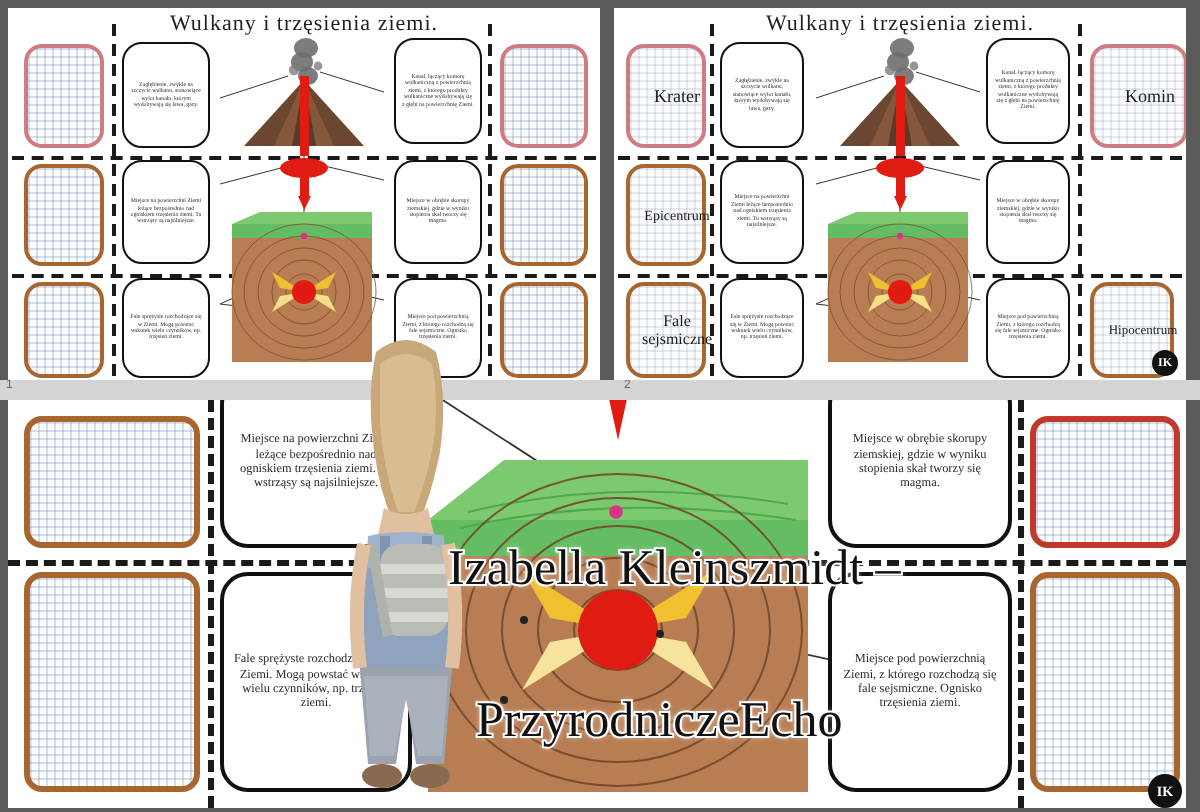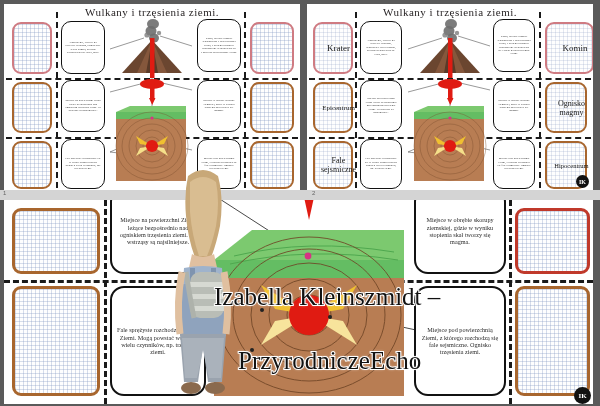--- a/index.html
+++ b/index.html
@@ -198,23 +198,20 @@
     </div>
     <div class="wordbox gb-brown" style="left:6px;top:78px;width:40px;height:51px;">
       <span style="font-size:7px;">Epicentrum</span>
     </div>
     <div class="wordbox gb-brown" style="left:6px;top:137px;width:40px;height:48px;">
       <span style="font-size:8px;">Fale sejsmiczne</span>
     </div>
 
     <div class="wordbox gb-pink" style="left:238px;top:18px;width:49px;height:52px;">
       <span style="font-size:9px;">Komin</span>
-    </div>
-    <div class="wordbox gb-brown" style="left:238px;top:78px;width:42px;height:51px;">
-      <span style="font-size:8px;">Ognisko magmy</span>
     </div>
     <div class="wordbox gb-brown" style="left:238px;top:137px;width:42px;height:48px;">
       <span style="font-size:6.5px;">Hipocentrum</span>
     </div>
 
     <div class="bubble" style="left:53px;top:17px;width:42px;height:53px;font-size:2.9px;">
       <span>Zagłębienie, zwykle na szczycie wulkanu, stanowiące wylot kanału, którym wydobywają się lawa, gazy.</span>
     </div>
     <div class="bubble" style="left:186px;top:15px;width:42px;height:53px;font-size:2.9px;">
       <span>Kanał, łączący komorę wulkaniczną z powierzchnią ziemi, z którego produkty wulkaniczne wydobywają się z głębi na powierzchnię Ziemi.</span>
@@ -388,16 +385,16 @@
       <path d="M64,104 Q70,134 66,166" stroke="#e0c0a0" stroke-width="7" fill="none"></path>
 
       <path d="M20,166 L66,166 L62,214 L48,214 L43,178 L38,214 L24,214Z" fill="#9aa3ae"></path>
       <path d="M22,170 L64,170 L61,210 L49,210 L43,182 L37,210 L25,210Z" fill="#aab2bb"></path>
 
       <ellipse cx="31" cy="220" rx="10" ry="6" fill="#8a6a4e"></ellipse>
       <ellipse cx="55" cy="220" rx="10" ry="6" fill="#8a6a4e"></ellipse>
     </svg>
   </div>
 
-  <div class="watermark" style="left:214px;top:272px;font-size:25px;margin-top:12px;">Izabella Kleinszmidt –</div>
+  <div class="watermark" style="left:224px;top:272px;font-size:25px;">Izabella Kleinszmidt –</div>
   <div class="watermark" style="left:238px;top:332px;font-size:25px;margin-top:16px;">PrzyrodniczeEcho</div>
 
 </div>
 
 </body></html>

